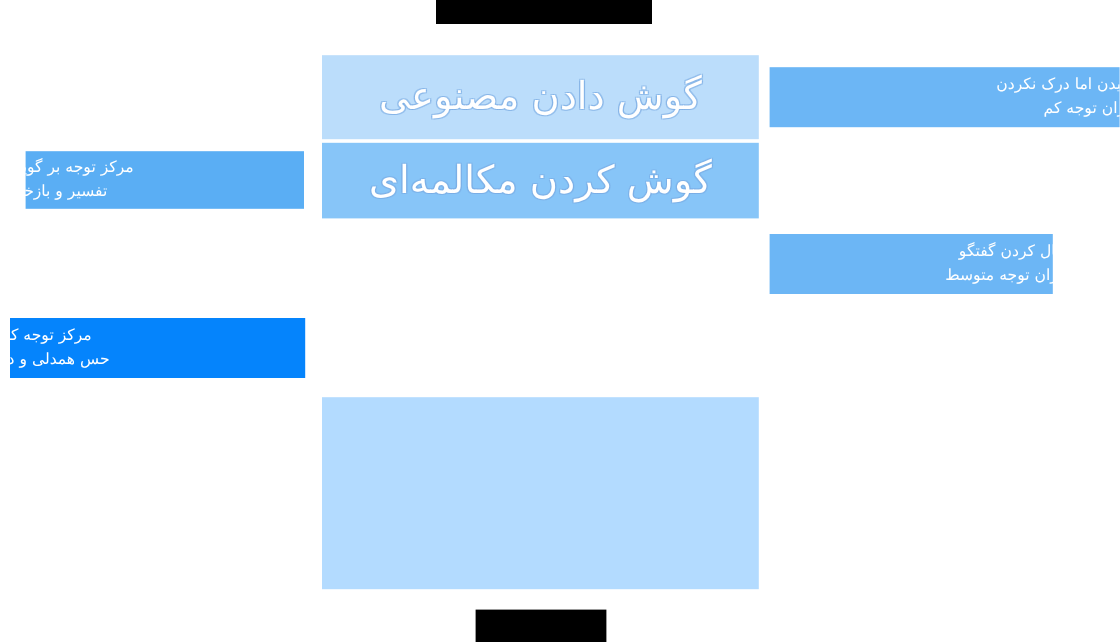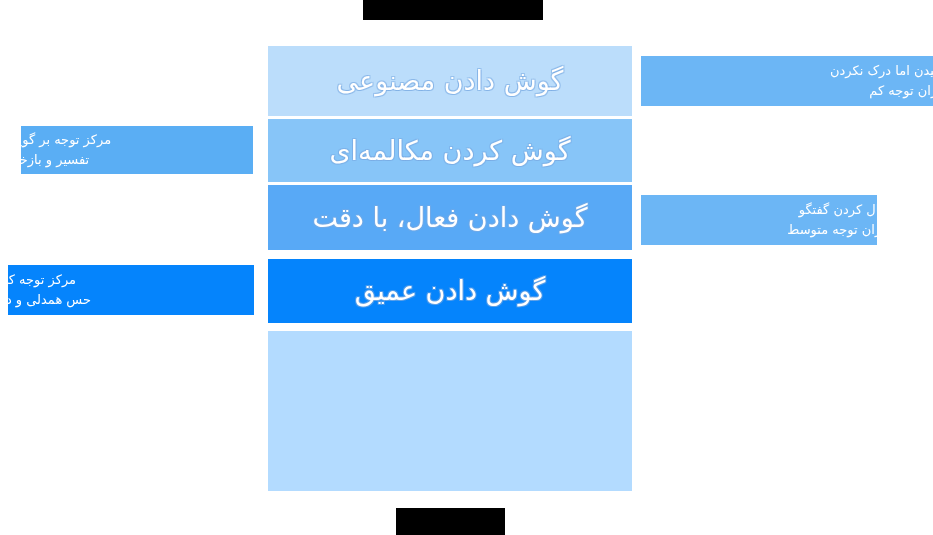--- a/index.html
+++ b/index.html
@@ -56,21 +56,21 @@
     position: absolute;
     left: 268px;
     width: 364px;
     display: flex;
     align-items: center;
     justify-content: center;
     box-sizing: border-box;
   }
   .level-label {
     color: #ffffff;
-    font-size: 27px;
+    font-size: 32px;
     line-height: 1.1;
     font-weight: 400;
     text-align: center;
     direction: rtl;
     white-space: nowrap;
     text-shadow:
        1px  1px 0 rgba(120,170,225,0.55),
       -1px  1px 0 rgba(120,170,225,0.55),
        1px -1px 0 rgba(120,170,225,0.55),
       -1px -1px 0 rgba(120,170,225,0.55);
@@ -142,27 +142,21 @@
   <div class="redacted-bar" id="title-bar-top">دا</div>
 
   <div class="level-bar" id="level-1">
     <span class="level-label">گوش دادن مصنوعی</span>
   </div>
 
   <div class="level-bar" id="level-2">
     <span class="level-label">گوش کردن مکالمه‌ای</span>
   </div>
 
-  <div class="level-bar" id="level-3">
-    <span class="level-label">گوش دادن فعال، با دقت</span>
-  </div>
 
-  <div class="level-bar" id="level-4">
-    <span class="level-label">گوش دادن عمیق</span>
-  </div>
 
   <div class="level-bar" id="level-5">
     <span class="level-label"></span>
   </div>
 
   <div class="side-note right-side" id="note-right-1">
     <span class="note-line">شنیدن اما درک نکردن</span>
     <span class="note-line">میزان توجه کم</span>
   </div>
 

